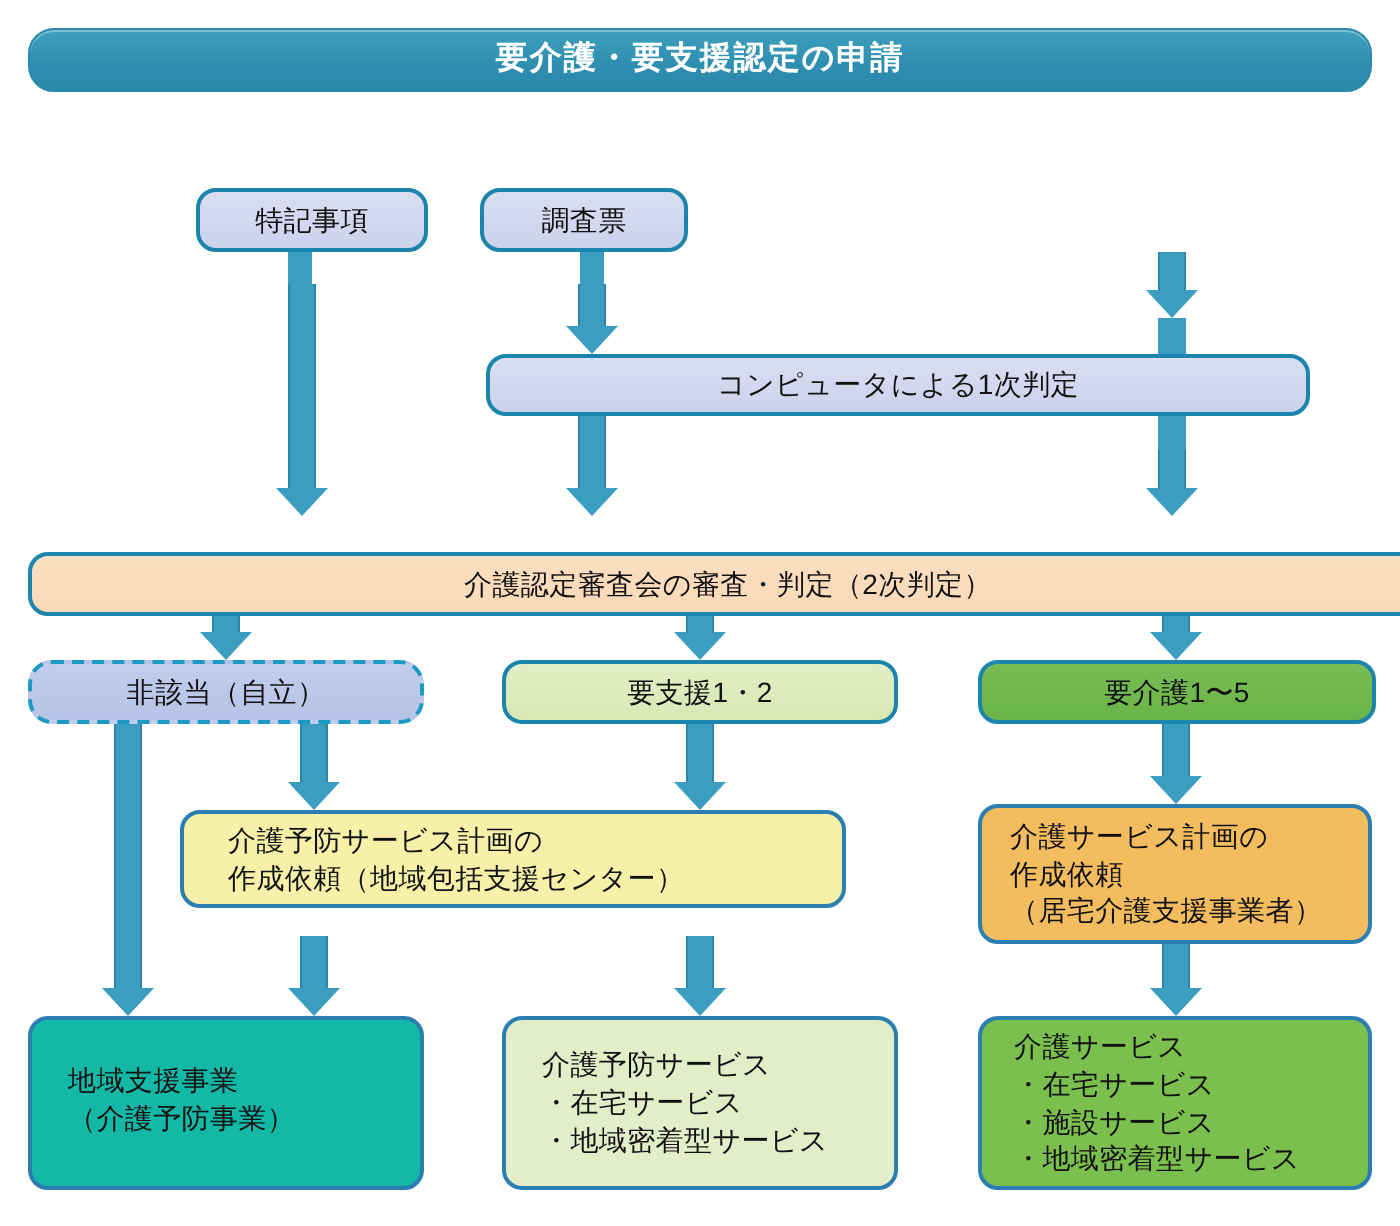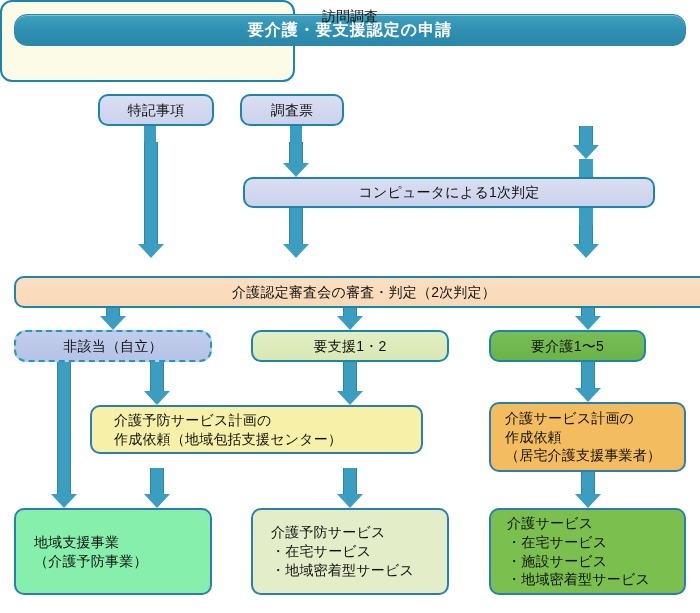--- a/index.html
+++ b/index.html
@@ -81,22 +81,23 @@
   }
   .yellow{
     background:#f7f0a8;
     border:2px solid #2a7fb0;
   }
   .orange{
     background:#f3bc5f;
     border:2px solid #2a7fb0;
   }
   .steel-blue{
-    background:#86efac;
-    border:2px solid #2a7fb0;
+    background:#14b8a6;
+    border:2px solid #2a7fb0;
+    font-family:Liberation Serif, serif;
   }
   .leaf-green{
     background:#7bc04f;
     border:2px solid #2a7fb0;
   }
   .ivory-green{
     background:#e3eec9;
     border:2px solid #2a7fb0;
   }
 
@@ -137,23 +138,20 @@
 </style>
 </head>
 <body>
 
 <div id="stage">
 
   <div class="node header-bar" style="left:14px;top:14px;width:672px;height:32px;">
     <span class="txt">要介護・要支援認定の申請</span>
   </div>
 
-  <div class="survey-group" style="left:66px;top:64px;width:291px;height:78px;">
-    <div class="survey-title">訪問調査</div>
-  </div>
 
   <div class="node periwinkle" style="left:98px;top:94px;width:116px;height:32px;">
     <span class="txt">特記事項</span>
   </div>
 
   <div class="node periwinkle" style="left:240px;top:94px;width:104px;height:32px;">
     <span class="txt">調査票</span>
   </div>
 
 
@@ -166,21 +164,21 @@
   </div>
 
   <div class="node dashed-blue" style="left:14px;top:330px;width:198px;height:32px;">
     <span class="txt">非該当（自立）</span>
   </div>
 
   <div class="node pale-green" style="left:251px;top:330px;width:198px;height:32px;">
     <span class="txt">要支援1・2</span>
   </div>
 
-  <div class="node mid-green" style="left:489px;top:330px;width:157px;height:32px;">
+  <div class="node mid-green" style="left:489px;top:330px;width:199px;height:32px;">
     <span class="txt">要介護1〜5</span>
   </div>
 
   <div class="node yellow left-text" style="left:90px;top:405px;width:333px;height:49px;">
     <span class="txt">介護予防サービス計画の
 作成依頼（地域包括支援センター）</span>
   </div>
 
   <div class="node orange left-text" style="left:489px;top:402px;width:197px;height:70px;padding-left:14px;">
     <span class="txt">介護サービス計画の

